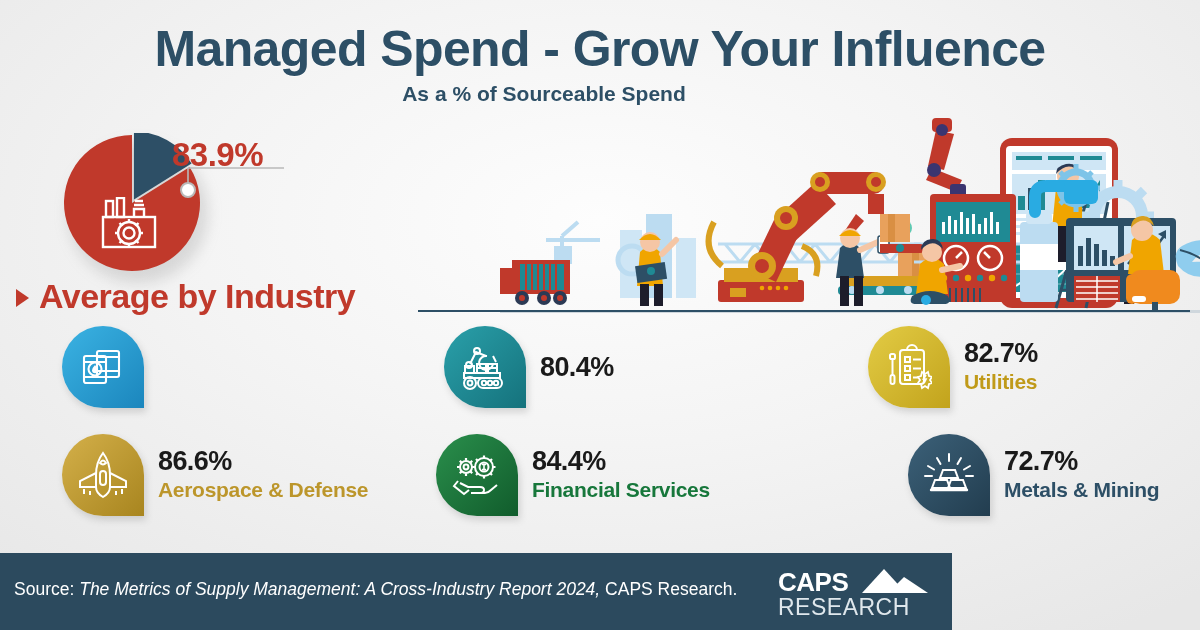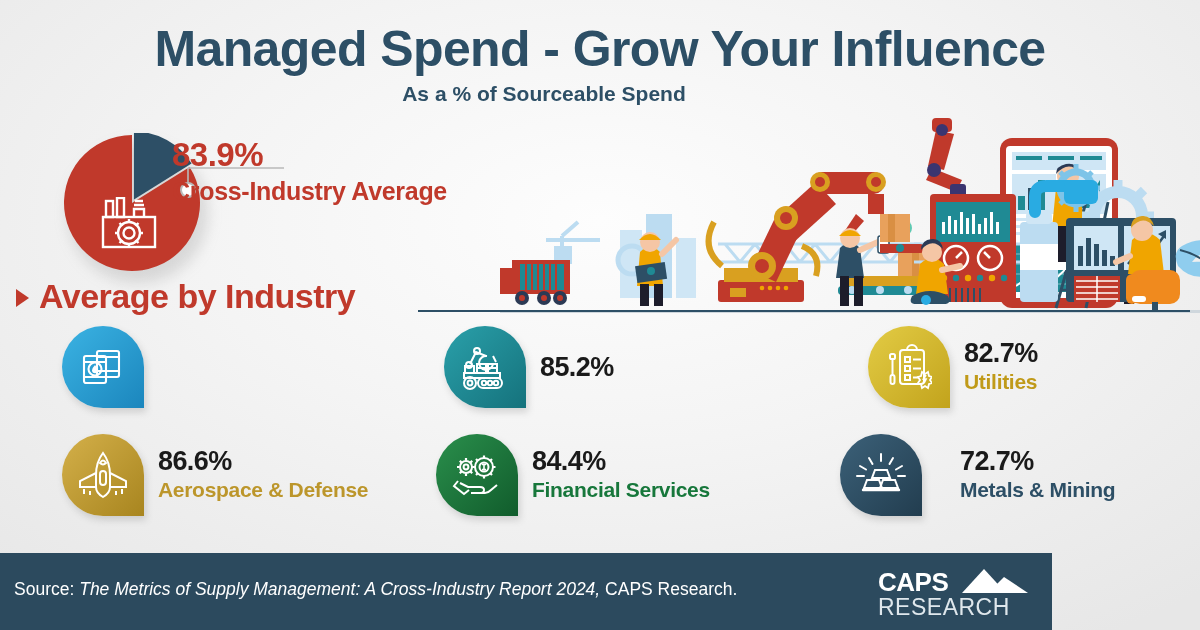--- a/index.html
+++ b/index.html
@@ -83,21 +83,21 @@
     display:flex; align-items:center; justify-content:center;
     box-shadow:2px 4px 7px rgba(90,90,90,.22);
   }
   .badge svg { display:block; }
   .txt { margin-left:14px; }
   .pct { font-size:27px; font-weight:bold; color:#1a1a1a; letter-spacing:-0.6px; line-height:1.05; }
   .nm  { font-size:21px; font-weight:bold; letter-spacing:-0.3px; line-height:1.25; margin-top:1px; }
 
   
   .footer {
-    position:absolute; left:0; top:553px; width:1052px; height:77px;
+    position:absolute; left:0; top:553px; width:952px; height:77px;
     background:#2c4a5e;
   }
   .src {
     position:absolute; left:14px; top:26px;
     font-size:17.5px; color:#ffffff; white-space:nowrap;
   }
   .src .it { font-style:italic; }
   .logo { position:absolute; right:14px; top:14px; width:160px; height:52px; }
 </style>
 </head>
@@ -434,21 +434,20 @@
     </svg>
   </div>
 
   <svg class="callout" width="140" height="40" viewBox="0 0 140 40">
     <line x1="30" y1="22" x2="30" y2="6" stroke="#b9b9b9" stroke-width="1.6"></line>
     <line x1="30" y1="6" x2="126" y2="6" stroke="#b9b9b9" stroke-width="1.6"></line>
     <circle cx="30" cy="28" r="7" fill="#ffffff" stroke="#b9b9b9" stroke-width="2"></circle>
   </svg>
 
   <div class="pie-value">83.9%</div>
-  <div class="pie-label">Cross-Industry Average</div>
 
   <div class="sec-head">
     <div class="sec-tri"></div>
     <div class="sec-text">Average by Industry</div>
   </div>
   <div class="sec-rule"></div>
 
   <div class="grid">
     <div class="row">
 
@@ -484,21 +483,21 @@
               <circle cx="10" cy="39" r="6"></circle>
               <circle cx="10" cy="39" r="2.4"></circle>
               <rect x="18" y="34" width="24" height="10" rx="5"></rect>
               <circle cx="24" cy="39" r="2.2"></circle>
                 <circle cx="30" cy="39" r="2.2"></circle>
                 <circle cx="36" cy="39" r="2.2"></circle>
             </g>
           </svg>
         </div>
         <div class="txt">
-          <div class="pct">85.2%</div>
+          <div class="pct">80.4%</div>
         </div>
       </div>
 
       <div class="cell" style="left:868px;top:0;">
         <div class="badge" style="background:linear-gradient(135deg,#e3cc45,#c2a31c);">
           <svg width="46" height="46" viewBox="0 0 46 46">
             <g fill="none" stroke="#ffffff" stroke-width="2">
               <rect x="14" y="6" width="24" height="34" rx="3"></rect>
               <path d="M21 6 a4 4 0 0 1 10 0"></path>
               <rect x="19" y="13" width="5" height="5"></rect>
@@ -565,21 +564,21 @@
               <path d="M19 40 h14 q3 0 6 -3 l6 -5"></path>
             </g>
           </svg>
         </div>
         <div class="txt">
           <div class="pct">84.4%</div>
           <div class="nm" style="color:#17773b;">Financial Services</div>
         </div>
       </div>
 
-      <div class="cell" style="left:840px;top:0;gap:24px;">
+      <div class="cell" style="left:908px;top:0;">
         <div class="badge" style="background:linear-gradient(135deg,#3c6179,#223d4f);">
           <svg width="52" height="46" viewBox="0 0 52 46">
             <g fill="none" stroke="#ffffff" stroke-width="2" stroke-linecap="round">
               <path d="M26 2 v7 M14 6 l3.5 6 M38 6 l-3.5 6 M5 14 l6 3.5 M47 14 l-6 3.5 M2 24 h7 M50 24 h-7"></path>
               <path d="M20 18 h12 l3 8 h-18 z"></path>
               <path d="M12 28 h12 l3 8 h-18 z"></path>
               <path d="M28 28 h12 l3 8 h-18 z"></path>
               <path d="M8 38 h36" stroke-width="2.4"></path>
             </g>
           </svg>

